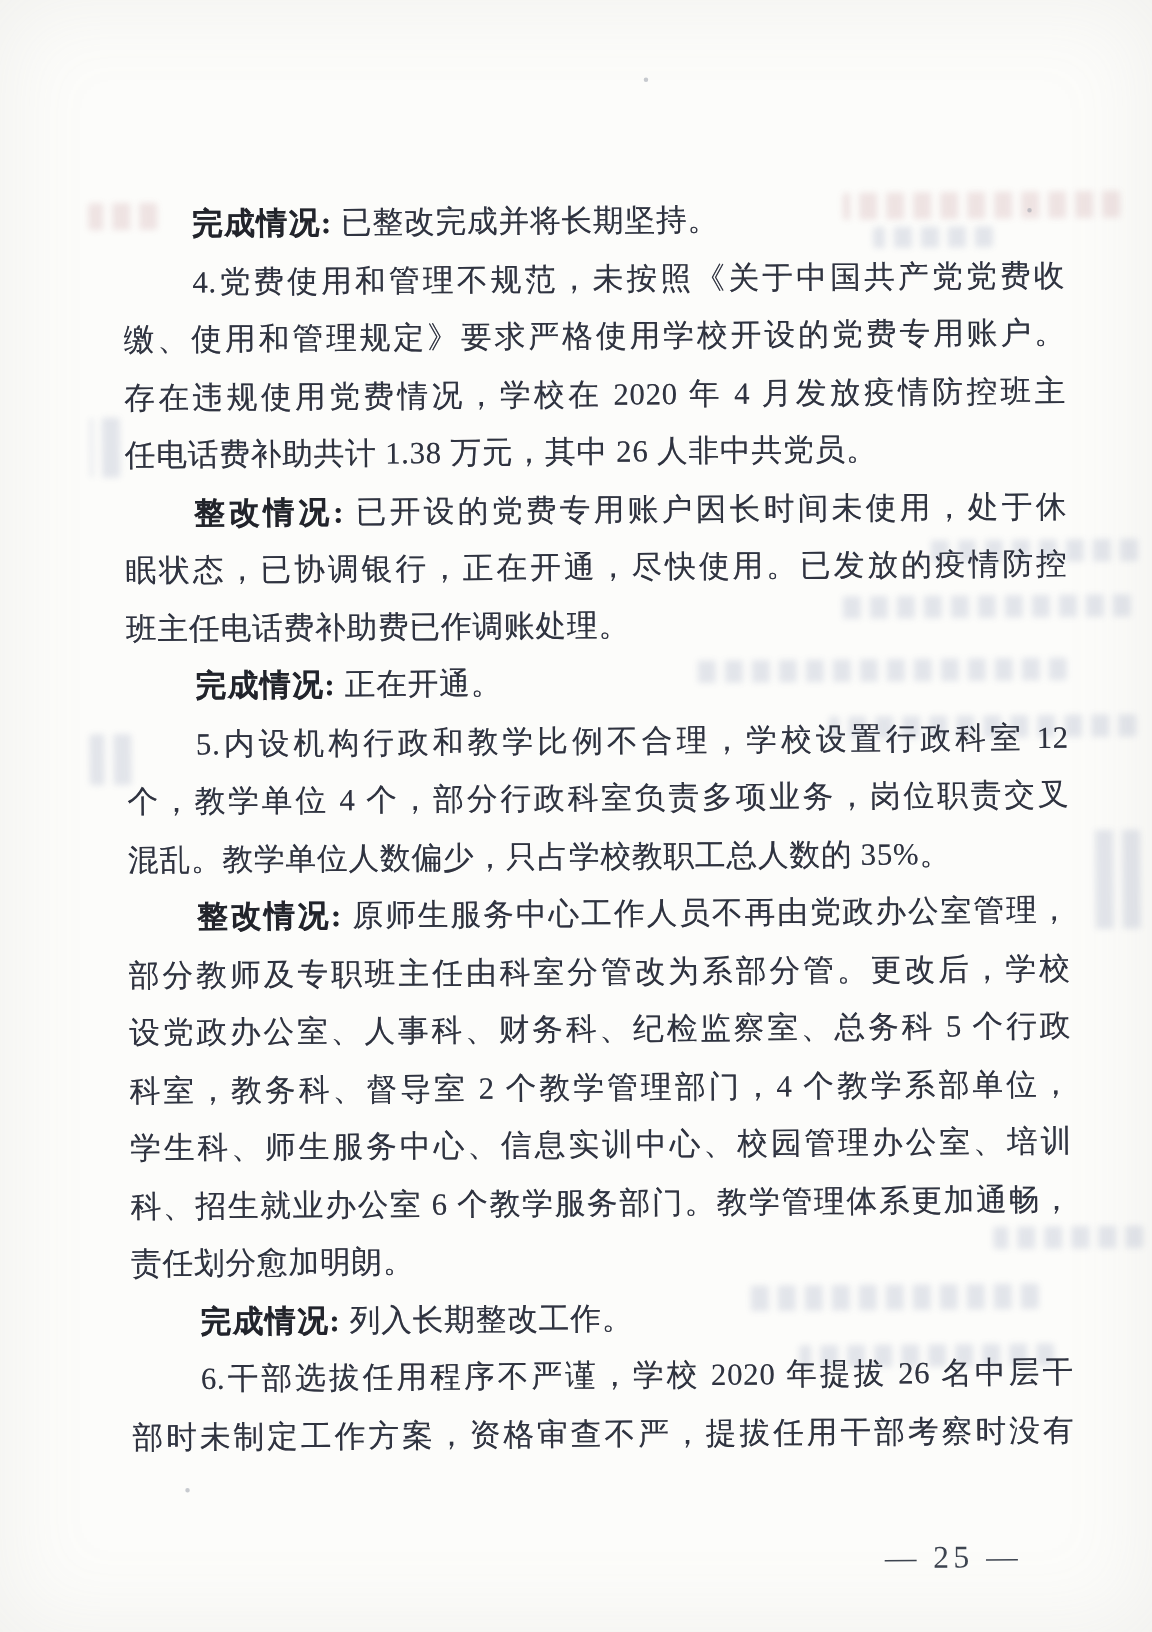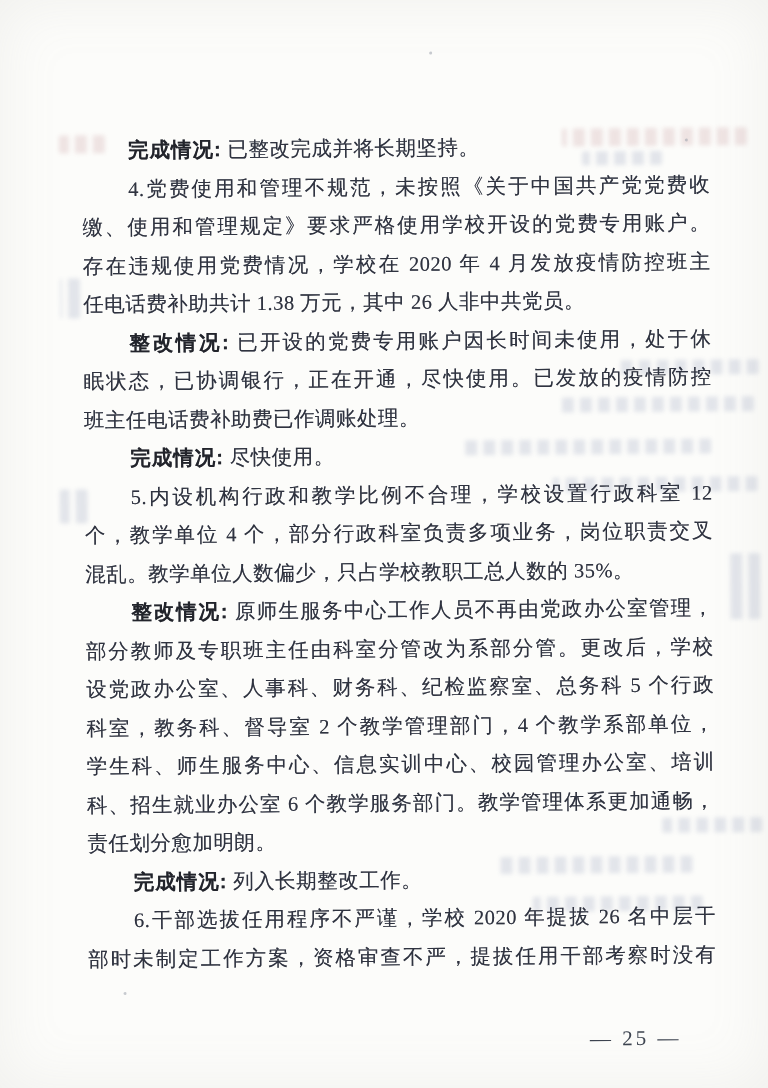--- a/index.html
+++ b/index.html
@@ -14,21 +14,21 @@
   .doc-body{
     position:absolute;left:85px;top:129px;width:628px;
     font-size:20.5px;letter-spacing:0.5px;color:var(--c-ink,#2f3340);
     text-shadow:0 0 .4px rgba(47,51,64,.55);
   }
   .line{height:38.5px;line-height:38.5px;text-align:justify;overflow:hidden;}
   .line.full{text-align-last:justify;}
   .line.indent{text-indent:46px;}
   .lbl{
     font-weight:700;color:var(--c-label_ink,#22242b);
-    font-family:Liberation Sans, sans-serif;
+    font-family:Liberation Serif, serif;
     letter-spacing:1px;
   }
   .footer{
     position:absolute;left:586px;top:1028px;width:150px;
     font-size:21px;letter-spacing:3px;color:var(--c-footer_ink,#3d4450);
     text-align:left;
   }
   
   .bleed{position:absolute;filter:blur(2.2px);opacity:.42;border-radius:2px;transform:scaleX(-1);}
   .bleed-blue{background:repeating-linear-gradient(90deg,rgba(108,122,162,.42) 0 12px,rgba(108,122,162,0) 12px 18px);}
@@ -61,21 +61,21 @@
 
     <div class="doc-body">
         <div class="line indent"><span class="lbl">完成情况:</span><span class="txt"> 已整改完成并将长期坚持。</span></div>
         <div class="line indent full"><span class="txt">4.党费使用和管理不规范，未按照《关于中国共产党党费收</span></div>
         <div class="line full"><span class="txt">缴、使用和管理规定》要求严格使用学校开设的党费专用账户。</span></div>
         <div class="line full"><span class="txt">存在违规使用党费情况，学校在 2020 年 4 月发放疫情防控班主</span></div>
         <div class="line"><span class="txt">任电话费补助共计 1.38 万元，其中 26 人非中共党员。</span></div>
         <div class="line indent full"><span class="lbl">整改情况:</span><span class="txt"> 已开设的党费专用账户因长时间未使用，处于休</span></div>
         <div class="line full"><span class="txt">眠状态，已协调银行，正在开通，尽快使用。已发放的疫情防控</span></div>
         <div class="line"><span class="txt">班主任电话费补助费已作调账处理。</span></div>
-        <div class="line indent"><span class="lbl">完成情况:</span><span class="txt"> 尽快使用。</span></div>
+        <div class="line indent"><span class="lbl">完成情况:</span><span class="txt"> 正在开通。</span></div>
         <div class="line indent full"><span class="txt">5.内设机构行政和教学比例不合理，学校设置行政科室 12</span></div>
         <div class="line full"><span class="txt">个，教学单位 4 个，部分行政科室负责多项业务，岗位职责交叉</span></div>
         <div class="line"><span class="txt">混乱。教学单位人数偏少，只占学校教职工总人数的 35%。</span></div>
         <div class="line indent full"><span class="lbl">整改情况:</span><span class="txt"> 原师生服务中心工作人员不再由党政办公室管理，</span></div>
         <div class="line full"><span class="txt">部分教师及专职班主任由科室分管改为系部分管。更改后，学校</span></div>
         <div class="line full"><span class="txt">设党政办公室、人事科、财务科、纪检监察室、总务科 5 个行政</span></div>
         <div class="line full"><span class="txt">科室，教务科、督导室 2 个教学管理部门，4 个教学系部单位，</span></div>
         <div class="line full"><span class="txt">学生科、师生服务中心、信息实训中心、校园管理办公室、培训</span></div>
         <div class="line full"><span class="txt">科、招生就业办公室 6 个教学服务部门。教学管理体系更加通畅，</span></div>
         <div class="line"><span class="txt">责任划分愈加明朗。</span></div>

